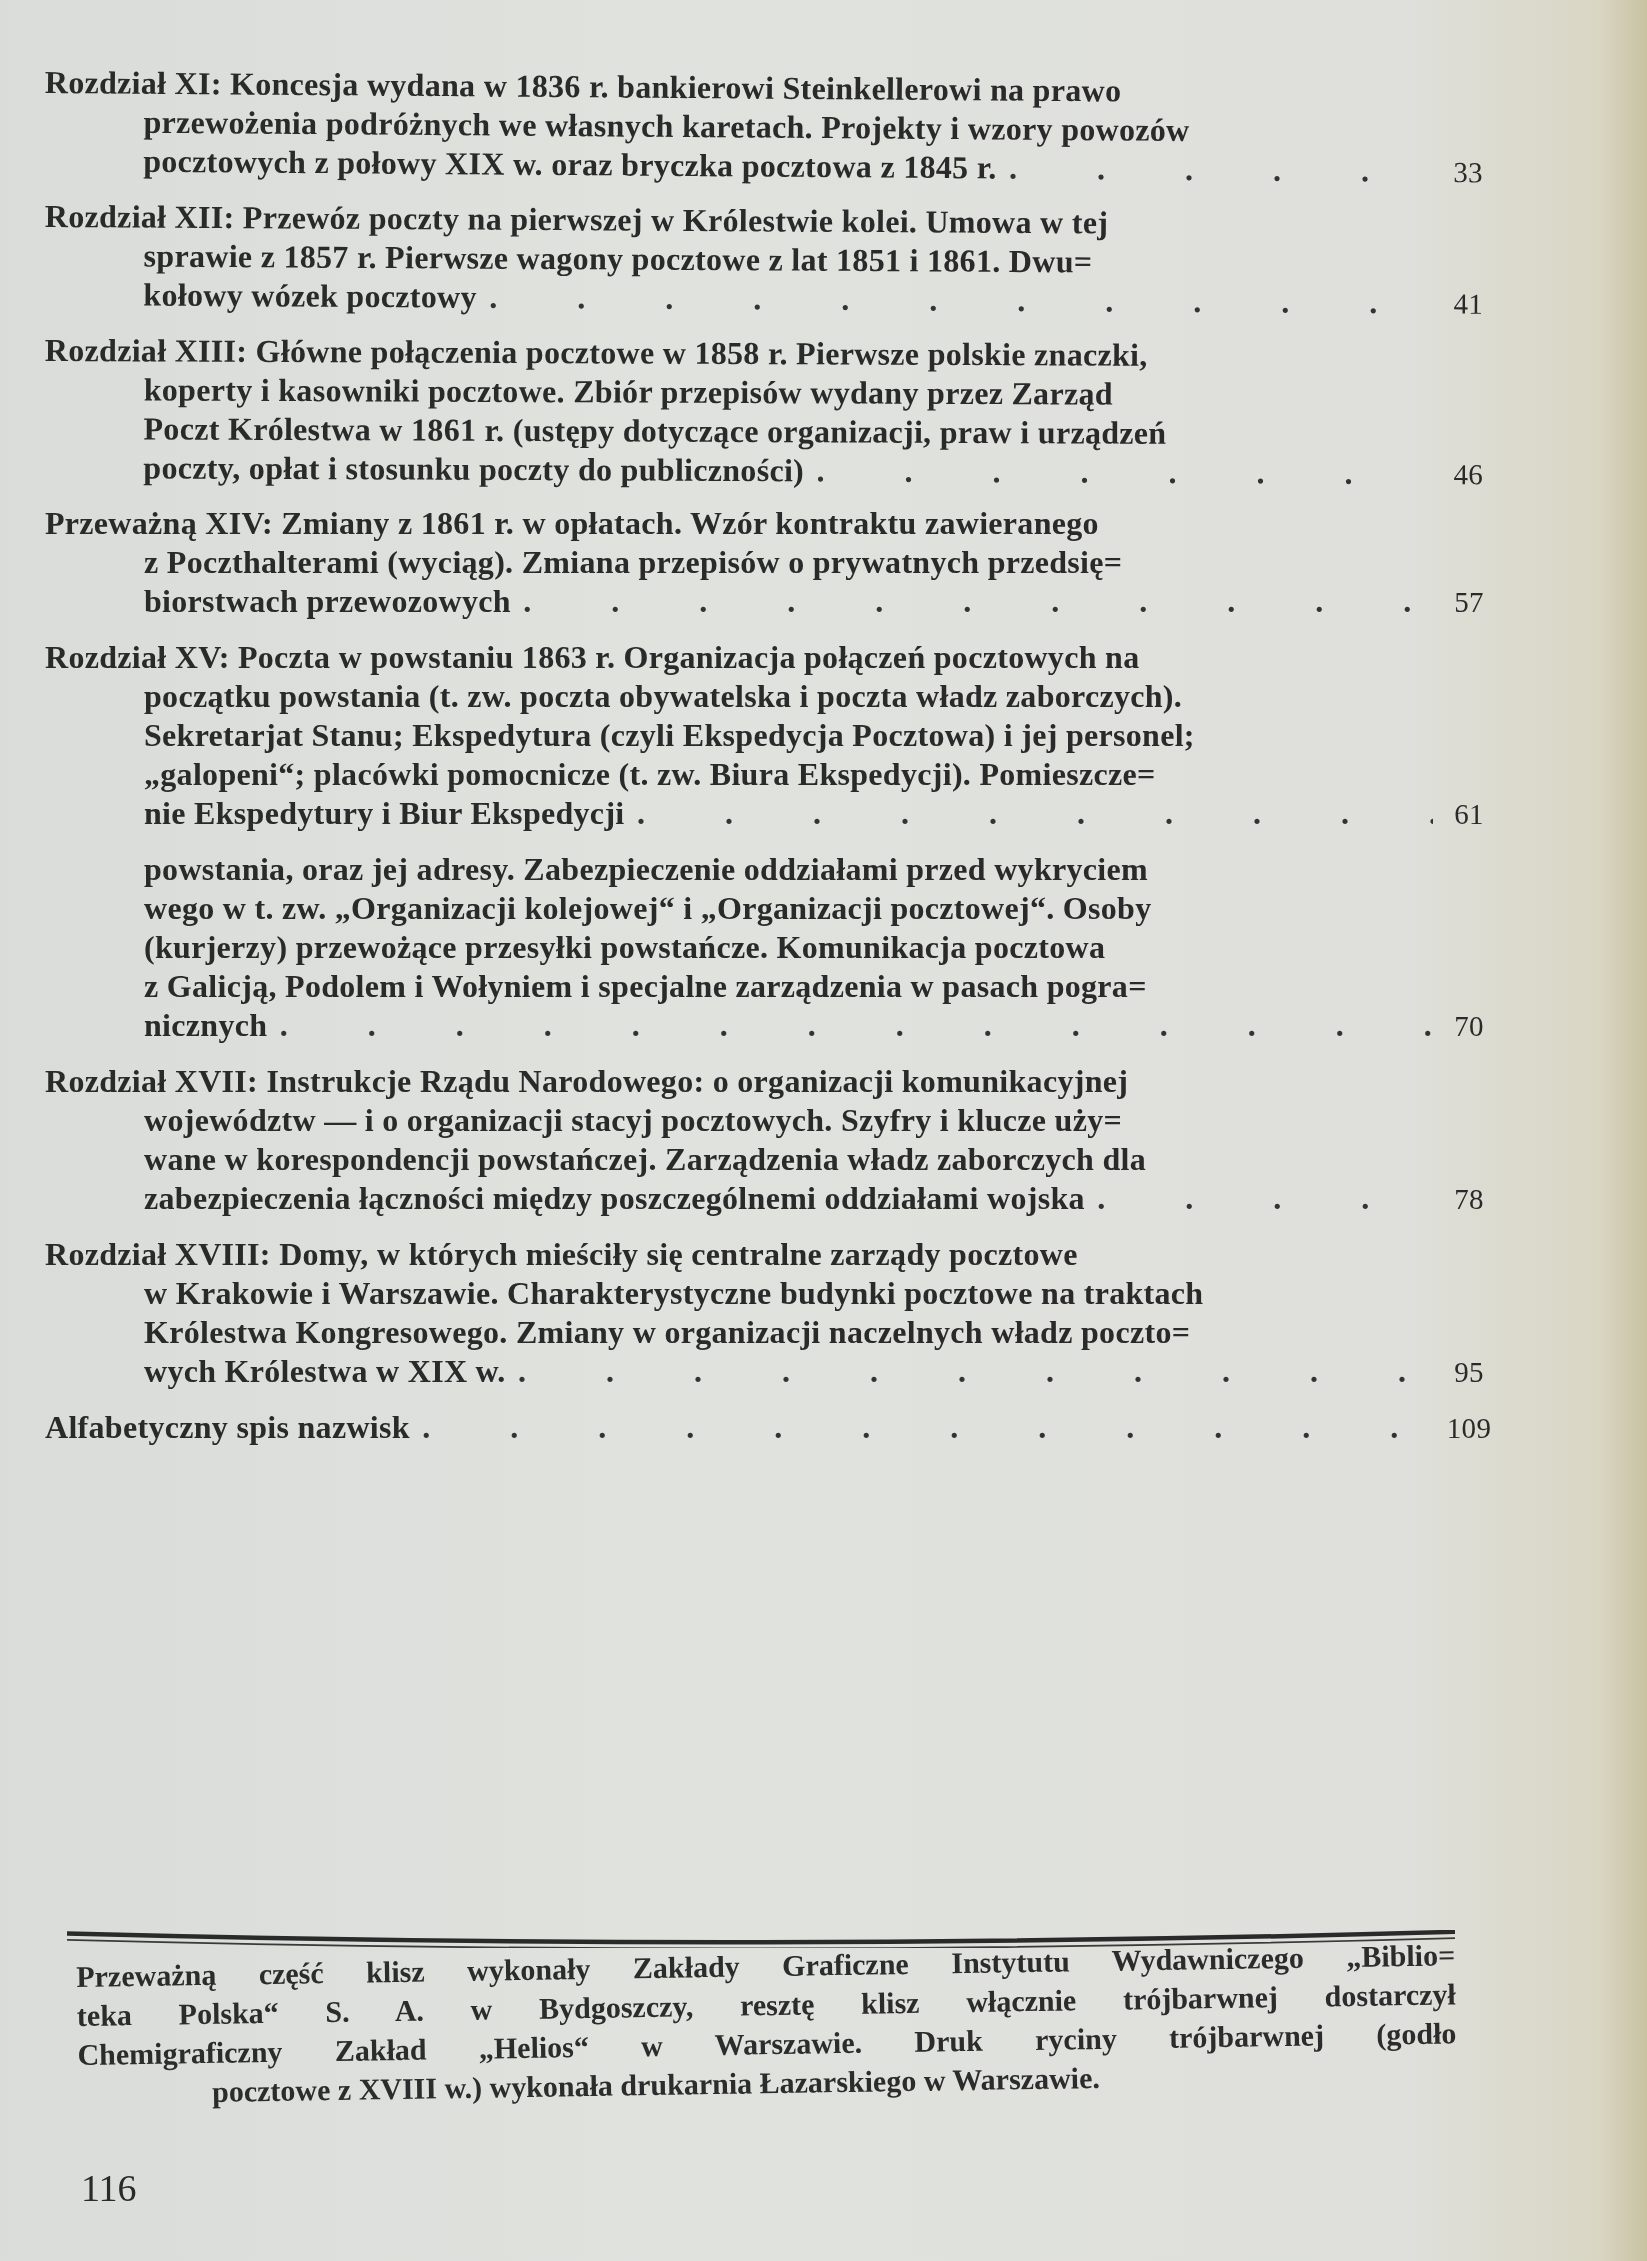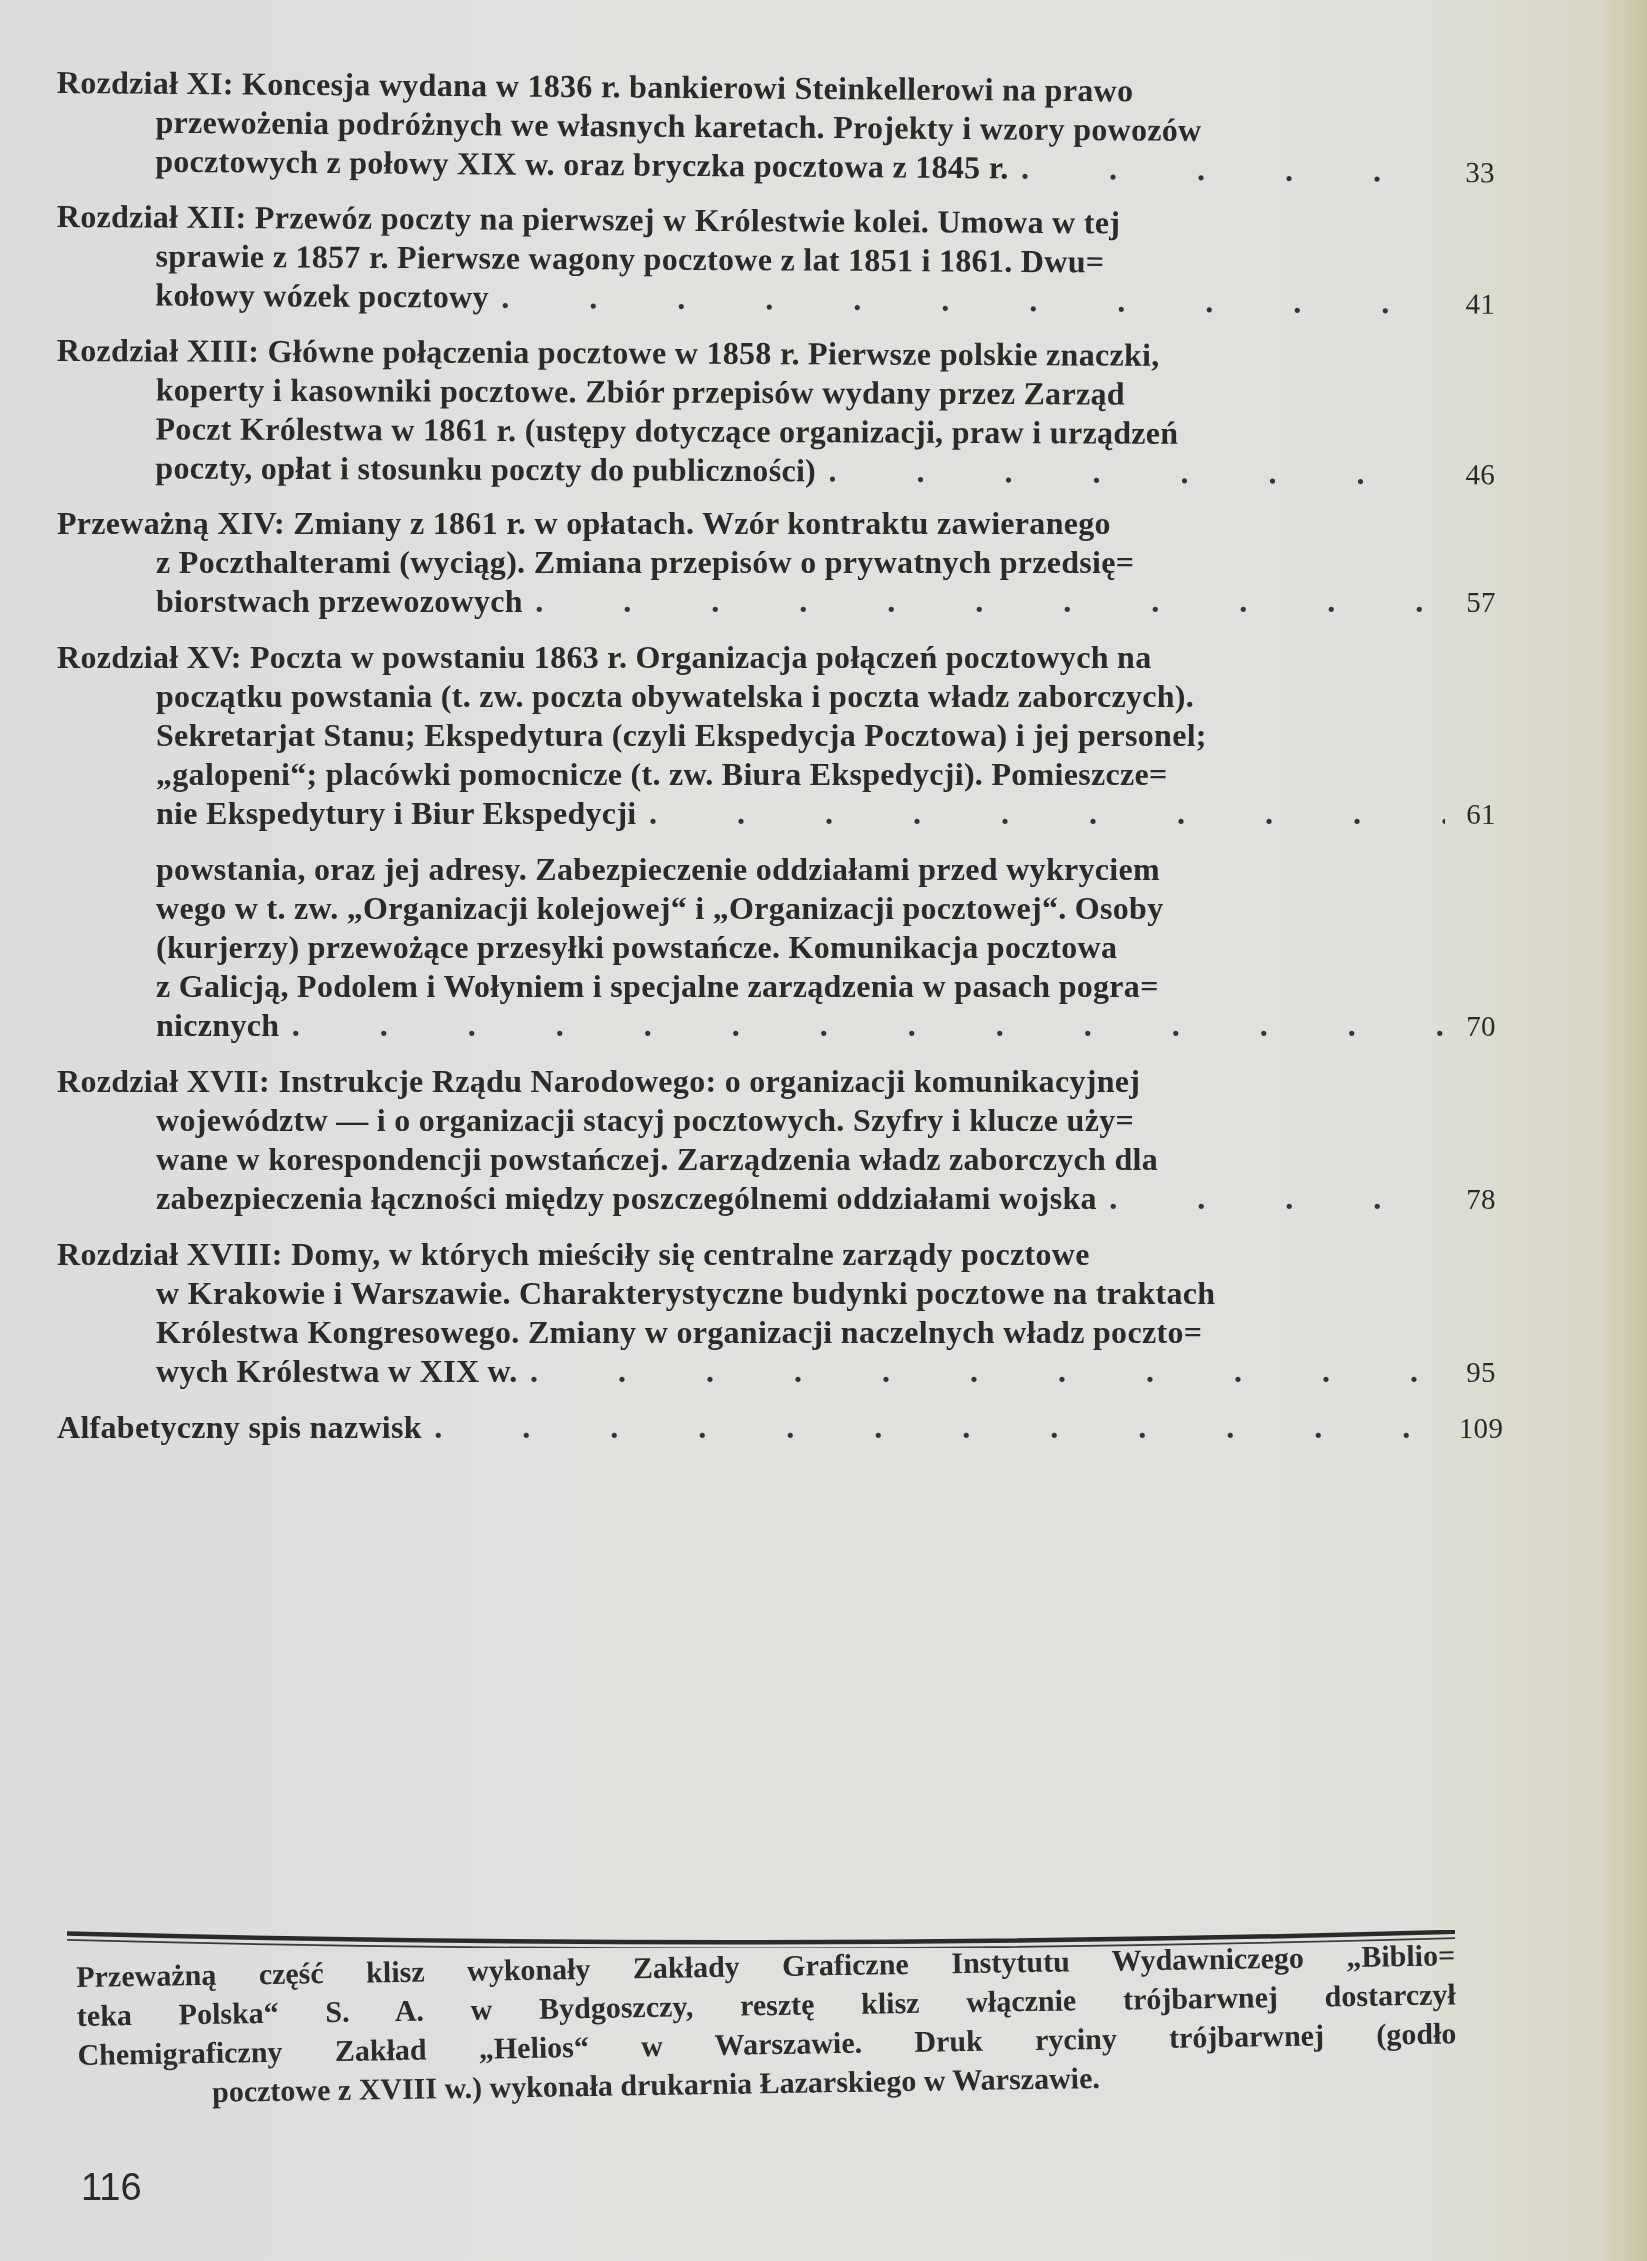--- a/index.html
+++ b/index.html
@@ -20,21 +20,20 @@
     position: absolute;
     left: 0; top: 0;
     width: 1648px;
     height: 2261px;
   }
   .toc {
     position: absolute;
     left: 45px;
     top: 63px;
     width: 1460px;
-    margin-left: 12px;
   }
   .entry {
     margin-bottom: 16px;
     font-size: 32px;
     line-height: 39px;
     font-weight: bold;
     letter-spacing: 0.3px;
   }
   .entry .line {
     display: flex;
@@ -103,21 +102,21 @@
     white-space: nowrap;
   }
   .colophon .cl.last {
     text-align-last: left;
     padding-left: 134px;
   }
   .folio {
     position: absolute;
     left: 81px;
     top: 2166px;
-    font-family: Liberation Sans, sans-serif;
+    font-family: Liberation Serif, serif;
     font-size: 38px;
     color: #2a2a2a;
   }
 </style>
 </head>
 <body>
 
 <div class="page">
 
   <div class="toc">

